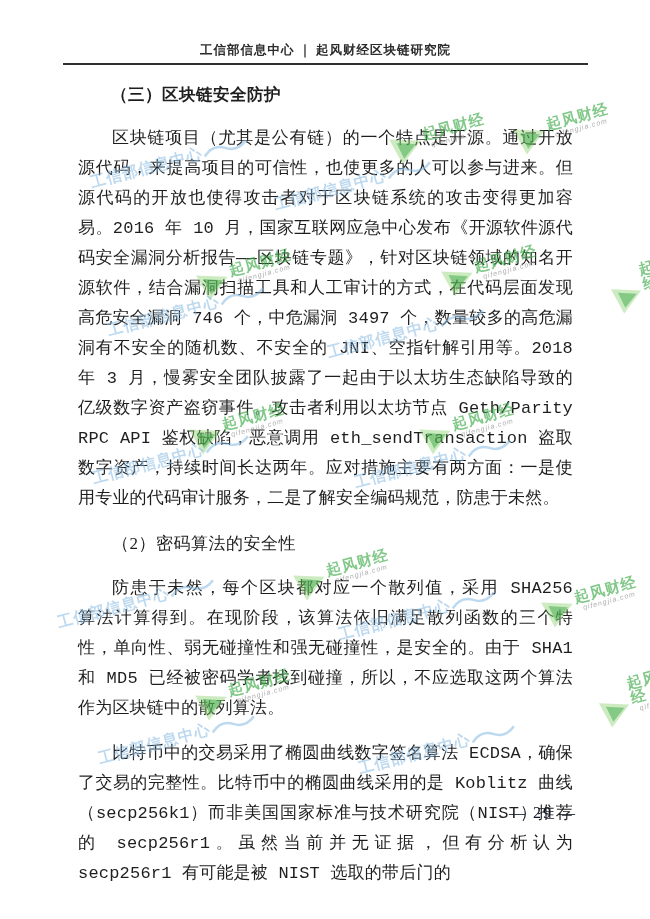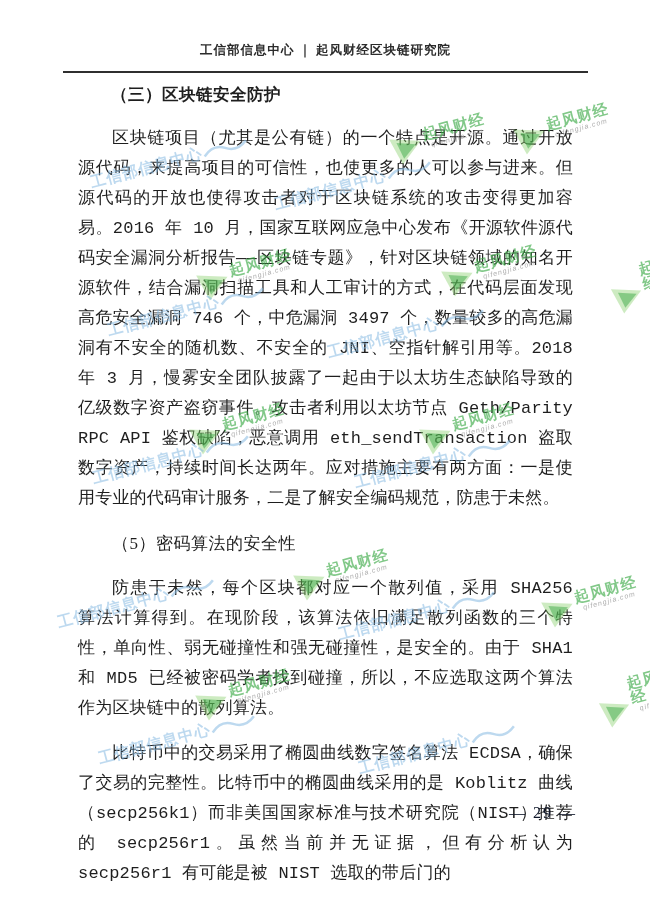--- a/index.html
+++ b/index.html
@@ -8,21 +8,21 @@
     width:650px;height:919px;
     background:#ffffff;
     overflow:hidden;
     font-family:"Liberation Serif","DejaVu Serif",serif;
     color:#1e1e1e;
   }
   
   .hdr{
     position:absolute;top:40px;left:63px;right:62px;
     text-align:center;
-    padding-bottom:12px;
+    padding-bottom:4px;
     border-bottom:2px solid #2f2f2f;
   }
   .hdr-title{
     font-size:12.5px;font-weight:bold;letter-spacing:1px;color:#2b2b2b;
     font-family:"Liberation Serif","DejaVu Serif",serif;
   }
   
   .doc-body{
     position:absolute;top:64px;left:63px;width:525px;
     font-size:17px;line-height:30px;
@@ -68,21 +68,21 @@
 
 <div class="page">
 
   <div class="hdr">
     <span class="hdr-title">工信部信息中心 ｜ 起风财经区块链研究院</span>
   </div>
 
   <div class="doc-body">
     <p class="sec-head">（三）区块链安全防护</p>
     <p class="para">区块链项目（尤其是公有链）的一个特点是开源。通过开放源代码，来提高项目的可信性，也使更多的人可以参与进来。但源代码的开放也使得攻击者对于区块链系统的攻击变得更加容易。2016 年 10 月，国家互联网应急中心发布《开源软件源代码安全漏洞分析报告——区块链专题》，针对区块链领域的知名开源软件，结合漏洞扫描工具和人工审计的方式，在代码层面发现高危安全漏洞 746 个，中危漏洞 3497 个，数量较多的高危漏洞有不安全的随机数、不安全的 JNI、空指针解引用等。2018 年 3 月，慢雾安全团队披露了一起由于以太坊生态缺陷导致的亿级数字资产盗窃事件。攻击者利用以太坊节点 Geth/Parity RPC API 鉴权缺陷，恶意调用 eth_sendTransaction 盗取数字资产，持续时间长达两年。应对措施主要有两方面：一是使用专业的代码审计服务，二是了解安全编码规范，防患于未然。</p>
-    <p class="item-head">（5）密码算法的安全性</p>
+    <p class="item-head">（2）密码算法的安全性</p>
     <p class="para">防患于未然，每个区块都对应一个散列值，采用 SHA256 算法计算得到。在现阶段，该算法依旧满足散列函数的三个特性，单向性、弱无碰撞性和强无碰撞性，是安全的。由于 SHA1 和 MD5 已经被密码学者找到碰撞，所以，不应选取这两个算法作为区块链中的散列算法。</p>
     <p class="para">比特币中的交易采用了椭圆曲线数字签名算法 ECDSA，确保了交易的完整性。比特币中的椭圆曲线采用的是 Koblitz 曲线（secp256k1）而非美国国家标准与技术研究院（NIST）推荐的 secp256r1。虽然当前并无证据，但有分析认为 secp256r1 有可能是被 NIST 选取的带后门的</p>
   </div>
 
   <div class="page-num">— 29 —</div>
 
   <div id="wm-layer">
       <div class="wm" style="left: 388px; top: 122px;">
         <svg width="34" height="34" viewBox="0 0 100 100">
           <polygon points="8,14 96,42 28,96" fill="rgba(130,205,100,0.40)"></polygon>

